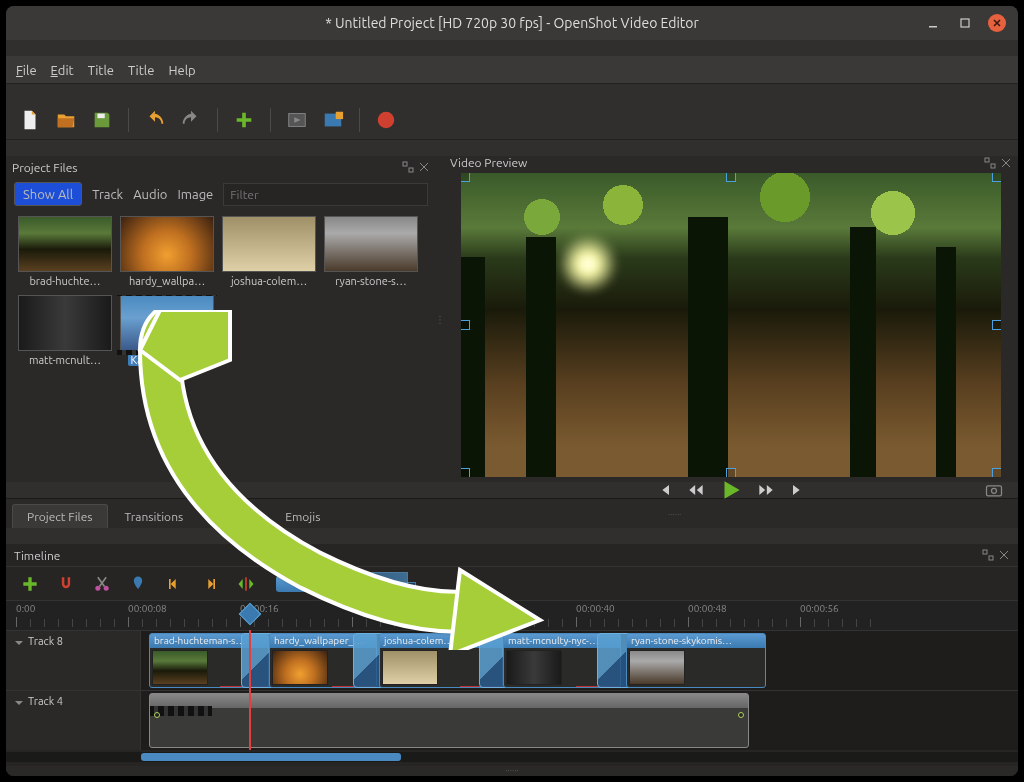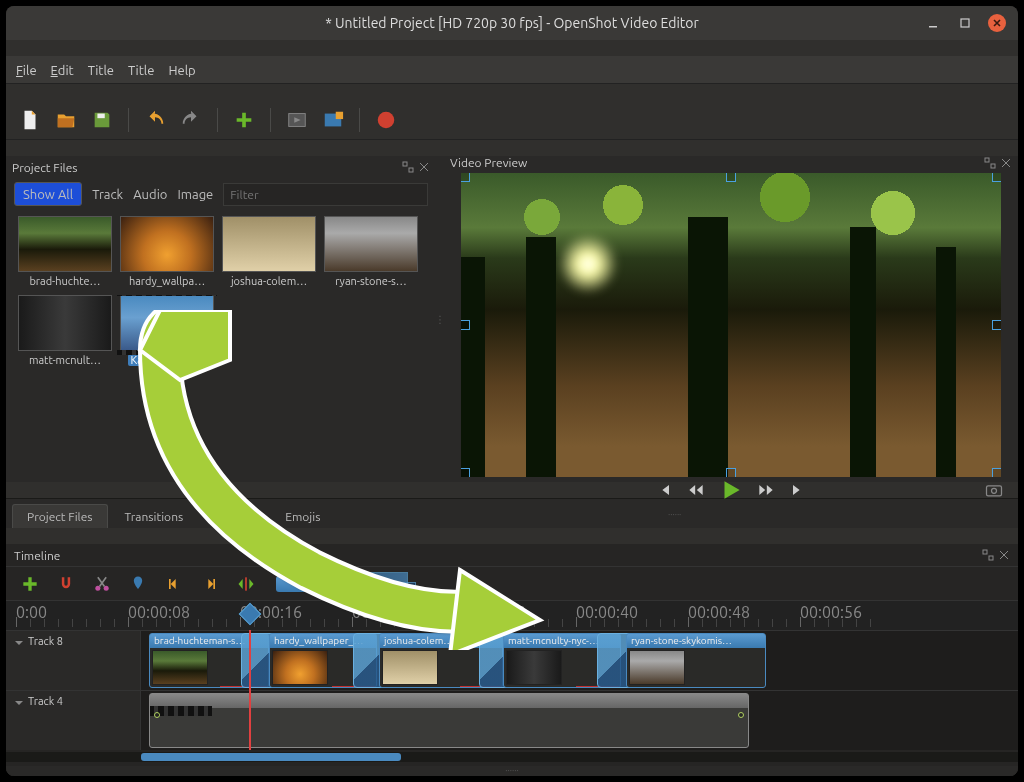--- a/index.html
+++ b/index.html
@@ -63,21 +63,21 @@
 .timeline-wrap { background:#262524; display:flex; flex-direction:column; }
 .tl-header { height:22px; color:#ccc; font-size:12px; padding:2px 8px; display:flex; justify-content:space-between; align-items:center; }
 .tl-toolbar { height:34px; display:flex; align-items:center; padding:0 10px; gap:8px; border-top:1px solid #333;}
 .tl-toolbar .tbtn svg{width:20px;height:20px;}
 .zoom-slider { position:relative; width:140px; height:20px; margin-left:8px;}
 .zoom-track { position:absolute; top:8px; left:0; right:0; height:4px; background:#1a3a5a; border:1px solid #4a7aa0;}
 .zoom-thumb { position:absolute; top:2px; left:0; width:32px; height:16px; background:linear-gradient(#5a9ad0,#3a7ab0); border-radius:3px;}
 .clip-preview { position:absolute; left:50px; top:-2px; width:82px; height:26px; background:linear-gradient(90deg,#2a5a8a,#3a7ab0,#4a8ac0); border:1px solid #5aa0d0; opacity:.7;}
 .ruler-row { display:flex; height:30px; border-top:1px solid #333; background:#222;}
 .timecode { width:135px; color:#3aa0e8; font-size:15px; display:flex; align-items:center; padding-left:10px; background:#262524; border-right:1px solid #333;}
-.ruler { flex:1; position:relative; color:#888; font-size:16px; }
+.ruler { flex:1; position:relative; color:#888; font-size:10px; }
 .ruler-tick { position:absolute; top:2px; }
 .ruler-tick::after{content:"";position:absolute;top:14px;left:0;width:1px;height:10px;background:#666;}
 .ruler-minor{position:absolute;top:18px;width:1px;height:8px;background:#444;}
 .tracks { display:flex; flex-direction:column; }
 .track-row { display:flex; height:60px; border-top:1px solid #333; }
 .track-head { width:135px; background:#2a2928; color:#ccc; font-size:11px; padding:4px 8px; display:flex; align-items:flex-start; gap:4px; border-right:1px solid #333;}
 .track-head svg{width:10px;height:10px;fill:#888;margin-top:3px;}
 .track-lane { flex:1; position:relative; background:#1e1d1c; }
 .clip { position:absolute; top:2px; bottom:2px; background:linear-gradient(180deg,#5a9ad0 0,#3a7ab0 14px,#2a2a28 14px,#2a2a28 100%); border:1px solid #4a8ac0; border-radius:3px; color:#eee; font-size:10px; overflow:hidden;}
 .clip-title { padding:1px 4px; white-space:nowrap; overflow:hidden; text-overflow:ellipsis; height:14px;}

